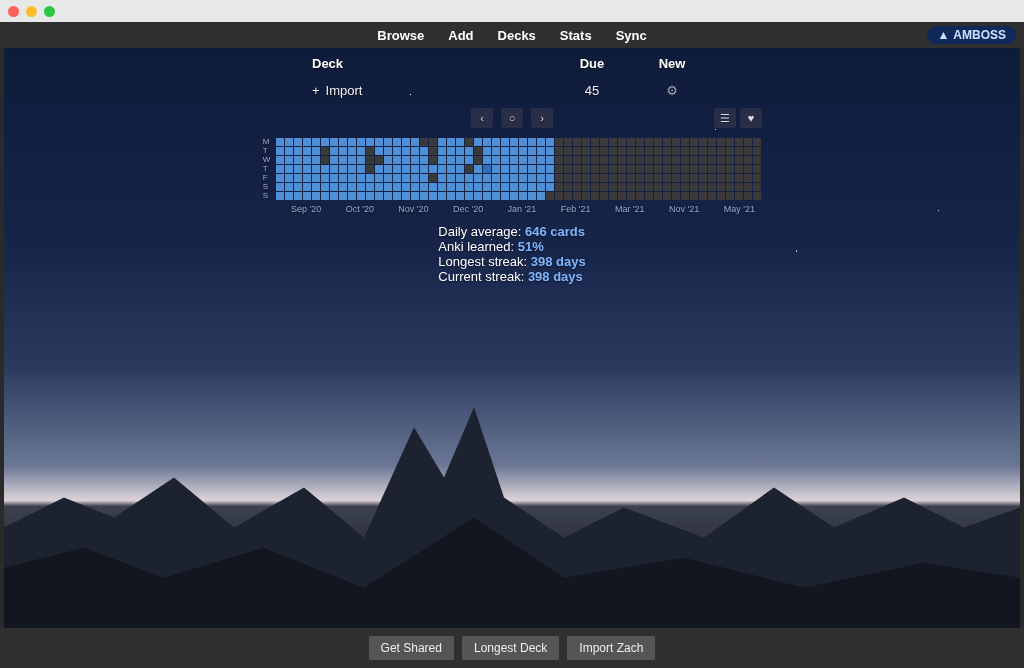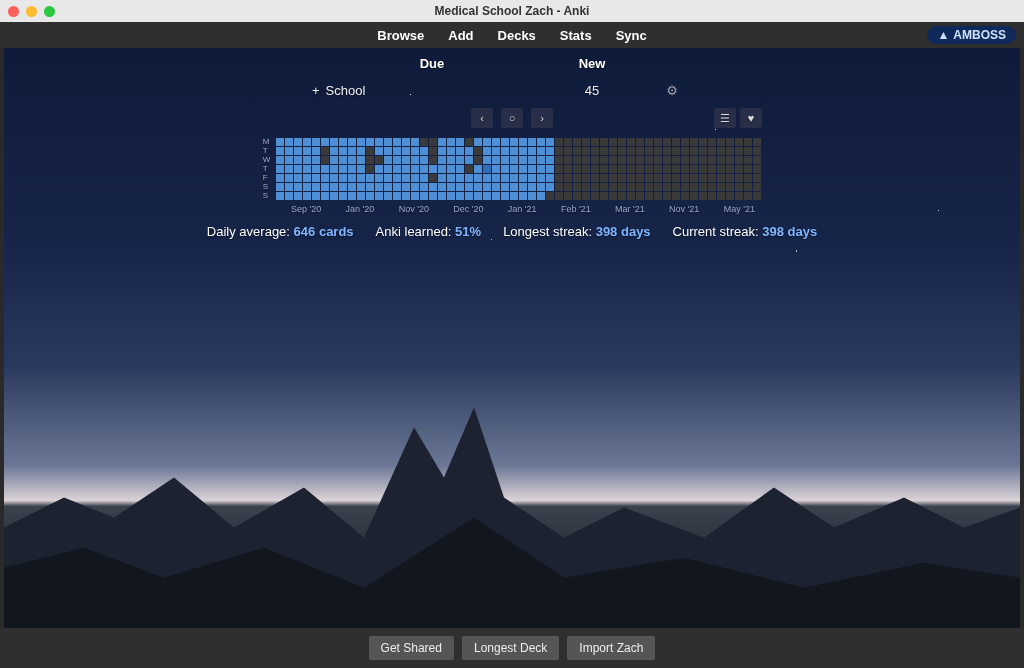--- a/index.html
+++ b/index.html
@@ -127,22 +127,22 @@
   .month-labels {
     margin-top: 4px;
     display: flex; gap: 1px;
     font-size: 9px; color: #99a8c8;
     width: 486px;
     padding-left: 22px;
     justify-content: space-between;
   }
   .stats-line {
     margin-top: 10px;
-    display: flex; gap: 22px;
-    font-size: 13px; color: #fff;
+    display: flex; 
+    font-size: 13px; color: #fff; flex-direction: column;
   }
   .stats-line .hl { color: #7fb5ff; font-weight:600; }
   .bottom-bar {
     position: absolute;
     bottom: 0; left: 0; right: 0;
     height: 40px;
     background: #2f2f2f;
     display: flex; align-items: center; justify-content: center;
     gap: 8px;
   }
@@ -155,21 +155,20 @@
 </style>
 </head>
 <body>
 
 <div class="titlebar">
   <div class="traffic-lights">
     <div class="tl red"></div>
     <div class="tl yellow"></div>
     <div class="tl green"></div>
   </div>
-  <div class="title-text">Medical School Zach - Anki</div>
 </div>
 
 <div class="menubar">
   <span class="item">Browse</span>
   <span class="item">Add</span>
   <span class="item">Decks</span>
   <span class="item">Stats</span>
   <span class="item">Sync</span>
   <div class="amboss">
     <span>▲</span>
@@ -181,27 +180,28 @@
   <div class="mountains">
     <svg viewBox="0 0 1016 260" preserveAspectRatio="none">
       <path d="M0,160 L60,130 L110,150 L170,110 L230,160 L300,120 L360,170 L410,60 L440,110 L470,40 L500,130 L560,170 L620,140 L700,170 L770,120 L830,160 L900,130 L960,160 L1016,140 L1016,260 L0,260 Z" fill="#1c2230"></path>
       <path d="M0,200 L80,180 L160,210 L260,180 L360,220 L470,150 L560,210 L680,190 L800,220 L920,195 L1016,210 L1016,260 L0,260 Z" fill="#12161f"></path>
     </svg>
   </div>
 </div>
 
 <div class="content">
   <div class="deck-header">
+    <div class="c-deck">Deck</div>
     <div class="c-due">Due</div>
     <div class="c-new">New</div>
   </div>
   <div class="deck-row">
     <div class="c-deck">
       <span>+</span>
-      <span>School</span>
+      <span>Import</span>
     </div>
     <div class="c-due">45</div>
     <div class="c-new">
       <span style="opacity:.6">⚙</span>
     </div>
   </div>
 
 
   <div class="nav-row">
     <div class="nav-btn">‹</div>
@@ -599,21 +599,21 @@
         <div class="hm-cell" style="background: rgb(58, 58, 58);"></div>
         <div class="hm-cell" style="background: rgb(58, 58, 58);"></div>
         <div class="hm-cell" style="background: rgb(58, 58, 58);"></div>
         <div class="hm-cell" style="background: rgb(58, 58, 58);"></div>
         <div class="hm-cell" style="background: rgb(58, 58, 58);"></div>
         <div class="hm-cell" style="background: rgb(58, 58, 58);"></div>
       </div>
   </div>
   <div class="month-labels">
     <span>Sep '20</span>
-    <span>Jan '20</span>
+    <span>Oct '20</span>
     <span>Nov '20</span>
     <span>Dec '20</span>
     <span>Jan '21</span>
     <span>Feb '21</span>
     <span>Mar '21</span>
     <span>Nov '21</span>
     <span>May '21</span>
   </div>
 
   <div class="stats-line">

